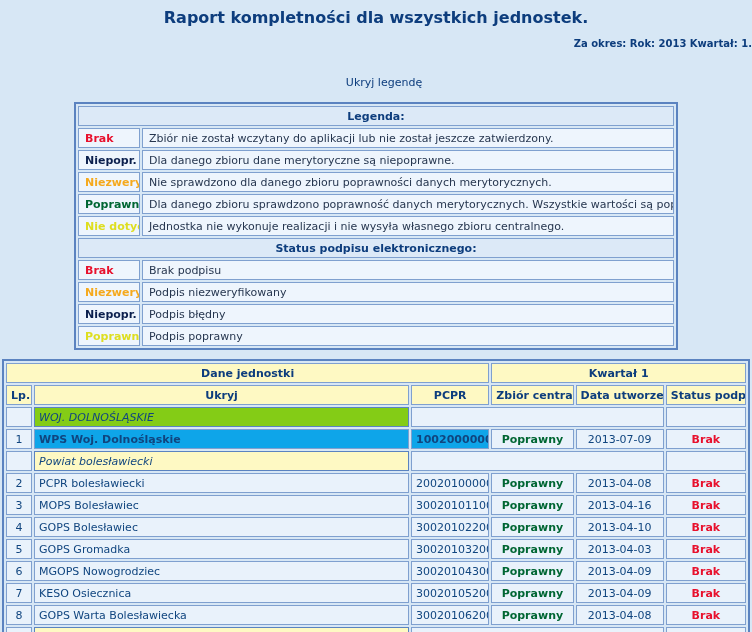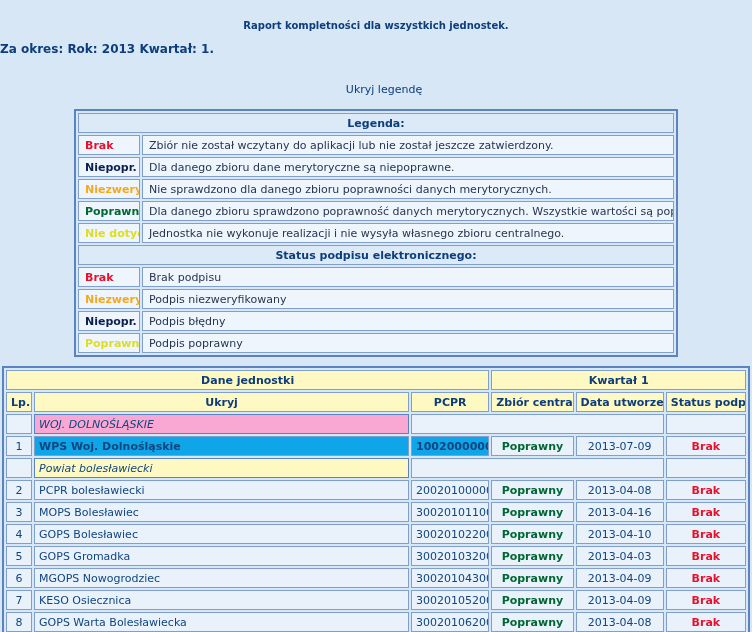--- a/index.html
+++ b/index.html
@@ -6,25 +6,25 @@
     margin: 0; padding: 0;
     width: 752px; height: 632px;
     overflow: hidden;
     background: #d7e7f5;
     font-family: "DejaVu Sans", "Liberation Sans", sans-serif;
     font-size: 11px;
     color: #26364f;
   }
   .title {
     text-align: center; font-weight: bold; color: #0d3d7d;
-    padding-top: 20px; font-size: 10px;
+    padding-top: 8px; font-size: 16px;
   }
   .subtitle {
-    text-align: left; font-weight: bold; color: #0d3d7d;
-    margin-top: 11px; font-size: 12px;
+    text-align: right; font-weight: bold; color: #0d3d7d;
+    margin-top: 11px; font-size: 10px;
   }
   .toggle-wrap { text-align: center; margin-top: 27px; margin-left: 16px; }
   .toggle-link { color: #0d3d7d; cursor: pointer; text-decoration: none; }
 
   table { border-collapse: separate; border-spacing: 2px; }
 
   
   .legend {
     width: 604px; margin: 13px auto 0 auto;
     border: 2px solid #5b83c0;
@@ -57,21 +57,21 @@
   }
   .main td.th {
     background: #fef9c3; color: #0d3d7d;
     font-weight: bold; text-align: center;
   }
   .main td.ctr  { text-align: center; }
   .main td.bold { font-weight: bold; }
   .main td.name { text-align: left; }
   .main td.hl   { background: #0ea5e9; }
   .main td.region {
-    background: #f9a8d4; font-style: italic;
+    background: #84cc16; font-style: italic;
     border-color: #5b83c0;
   }
   .main td.powiat {
     background: #fef9c3; font-style: italic;
     border-color: #5b83c0;
   }
 </style>
 </head>
 <body>
 

